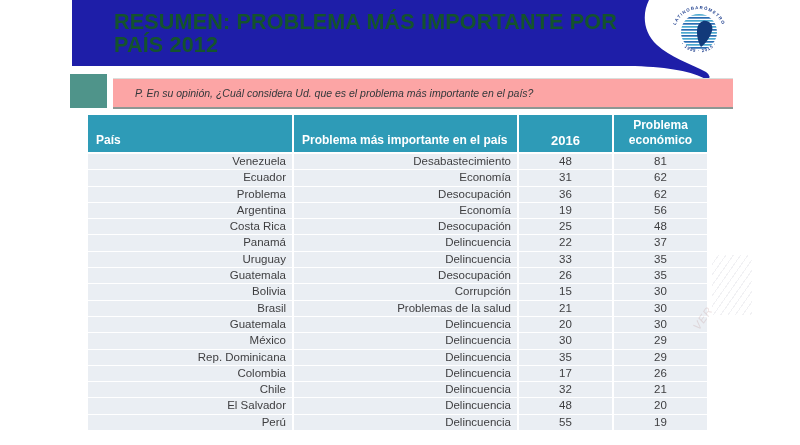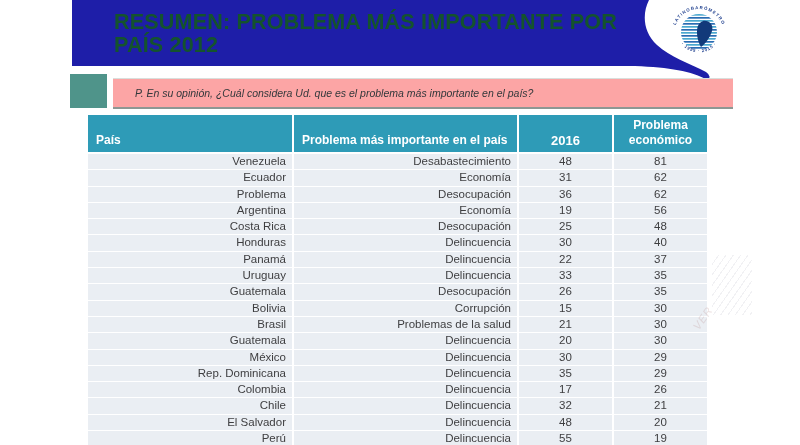--- a/index.html
+++ b/index.html
@@ -141,26 +141,20 @@
             <td class="center">19</td>
             <td class="center">56</td>
           </tr>
           <tr>
             <td class="left">Costa Rica</td>
             <td class="left">Desocupación</td>
             <td class="center">25</td>
             <td class="center">48</td>
           </tr>
           <tr>
-            <td class="left">Honduras</td>
-            <td class="left">Delincuencia</td>
-            <td class="center">30</td>
-            <td class="center">40</td>
-          </tr>
-          <tr>
             <td class="left">Panamá</td>
             <td class="left">Delincuencia</td>
             <td class="center">22</td>
             <td class="center">37</td>
           </tr>
           <tr>
             <td class="left">Uruguay</td>
             <td class="left">Delincuencia</td>
             <td class="center">33</td>
             <td class="center">35</td>

